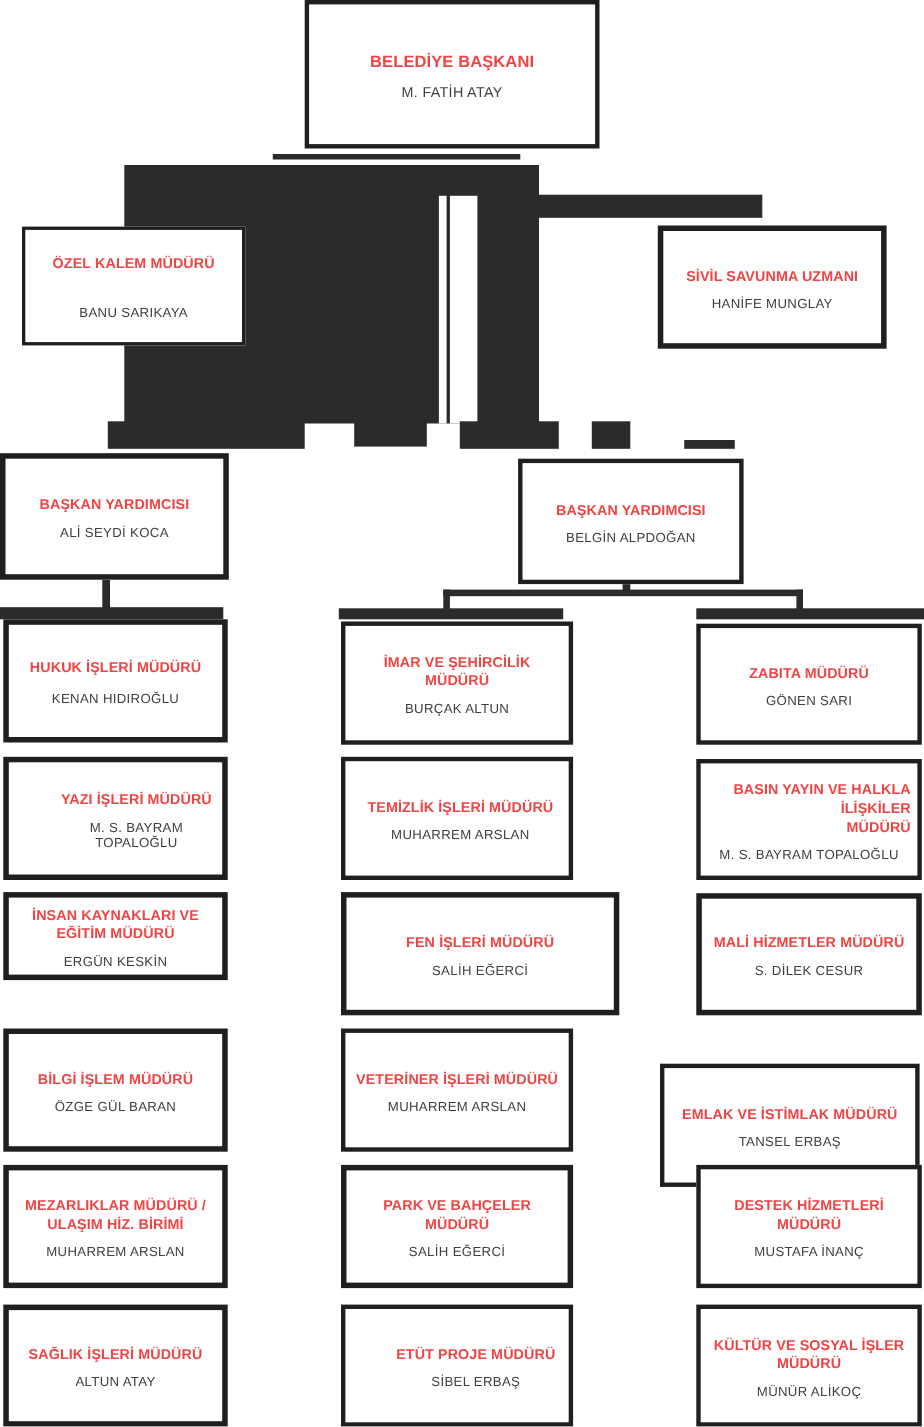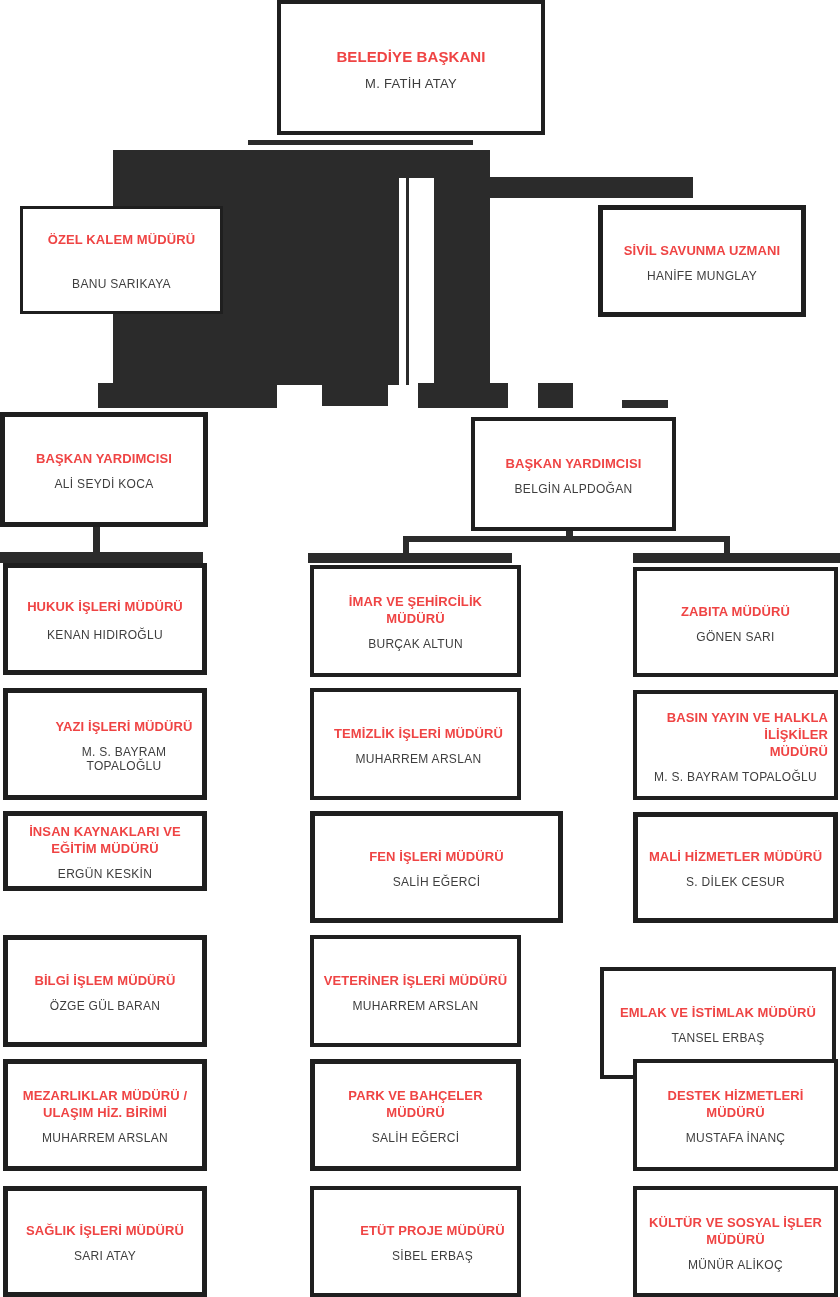--- a/index.html
+++ b/index.html
@@ -111,21 +111,21 @@
     <div class="t">BİLGİ İŞLEM MÜDÜRÜ</div>
     <div class="n">ÖZGE GÜL BARAN</div>
   </div>
   <div class="box b5" style="left:3px;top:1059px;width:204px;height:112px;">
     <div class="t">MEZARLIKLAR MÜDÜRÜ /
 ULAŞIM HİZ. BİRİMİ</div>
     <div class="n">MUHARREM ARSLAN</div>
   </div>
   <div class="box b5" style="left:3px;top:1186px;width:204px;height:111px;">
     <div class="t">SAĞLIK İŞLERİ MÜDÜRÜ</div>
-    <div class="n">SARI ATAY</div>
+    <div class="n">ALTUN ATAY</div>
   </div>
 
   <div class="box" style="left:310px;top:565px;width:211px;height:112px;">
     <div class="t">İMAR VE ŞEHİRCİLİK MÜDÜRÜ</div>
     <div class="n">BURÇAK ALTUN</div>
   </div>
   <div class="box" style="left:310px;top:688px;width:211px;height:112px;padding-left:12px;">
     <div class="t">TEMİZLİK İŞLERİ MÜDÜRÜ</div>
     <div class="n">MUHARREM ARSLAN</div>
   </div>

